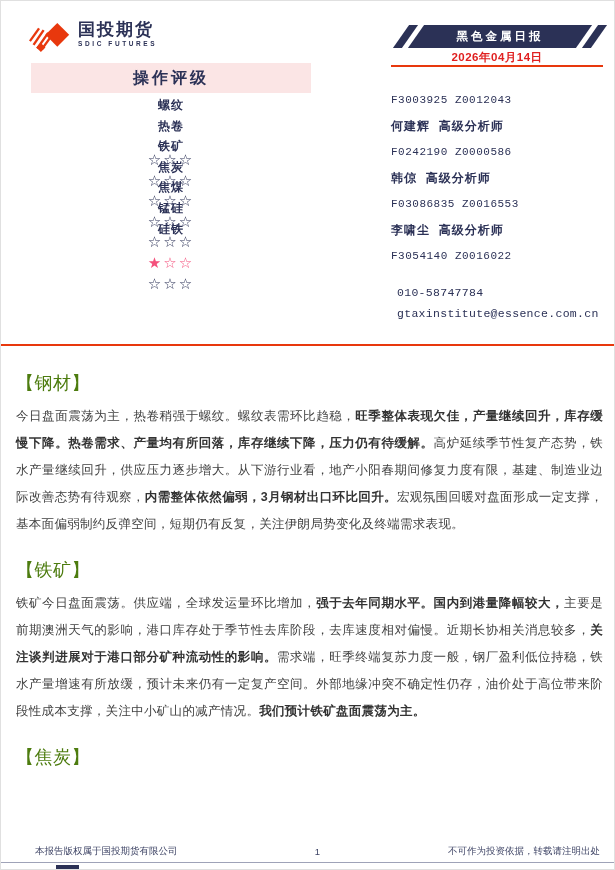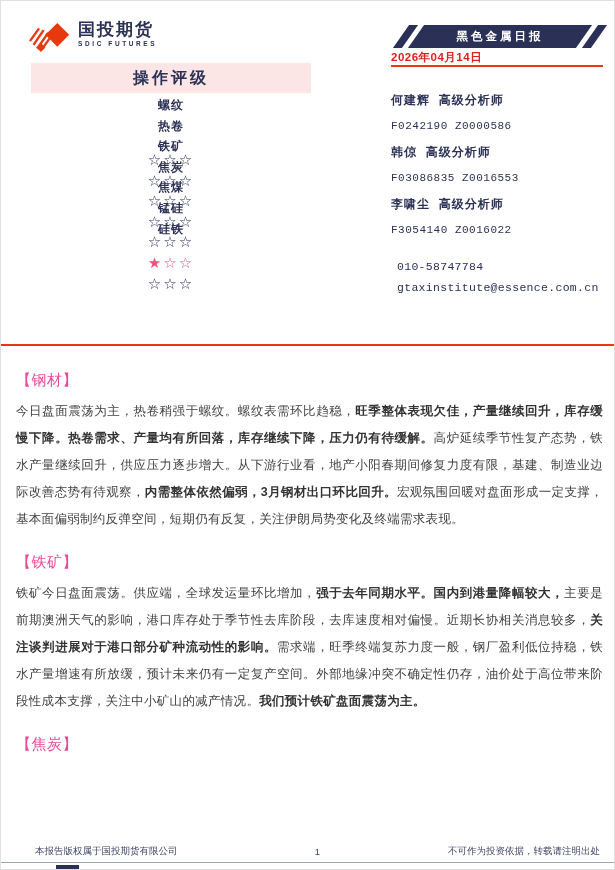--- a/index.html
+++ b/index.html
@@ -28,21 +28,21 @@
   .banner{position:absolute;left:398px;top:24px;width:202px;height:23px;}
   .banner .bp{position:absolute;top:0;bottom:0;background:var(--navy);transform:skewX(-35deg);}
   .bp-left{left:2px;width:9px;}
   .bp-main{left:17px;right:17px;}
   .bp-right{right:2px;width:9px;}
   .banner-label{
     position:absolute;left:0;right:0;top:0;height:23px;line-height:23px;
     text-align:center;color:#ffffff;font-size:11.5px;font-weight:bold;letter-spacing:3px;
   }
   .date{
-    position:absolute;left:390px;top:49px;width:212px;
+    position:absolute;left:390px;top:49px;width:212px;text-align:center;
     color:var(--date-red);font-size:11.5px;font-weight:bold;letter-spacing:.5px;
   }
   .date-line{position:absolute;left:390px;top:64px;width:212px;height:2px;background:var(--red);}
   
   .ratings-title{
     position:absolute;left:30px;top:62px;width:280px;height:30px;line-height:30px;
     background:var(--pink-bg);text-align:center;color:var(--navy);
     font-size:16px;font-weight:bold;letter-spacing:3px;
     font-family:"Liberation Serif","DejaVu Serif",serif;
   }
@@ -55,21 +55,21 @@
   .a-name{height:26px;line-height:26px;font-size:12px;font-weight:bold;color:var(--navy);letter-spacing:1px;}
   .a-ids{height:26px;line-height:26px;font-size:11px;color:var(--navy);
          font-family:"Liberation Mono","DejaVu Sans Mono",monospace;letter-spacing:.5px;}
   .contact{margin-top:13px;padding-left:6px;}
   .contact div{height:21px;line-height:21px;font-size:11.5px;color:var(--navy);
          font-family:"Liberation Mono","DejaVu Sans Mono",monospace;letter-spacing:.3px;}
   
   .red-divider{position:absolute;left:0;top:343px;width:615px;height:2px;background:var(--red);}
   
   .content{position:absolute;left:15px;top:362px;width:587px;}
-  .sec-heading{font-size:15px;color:#ec4899;margin:20px 0 8px 0;letter-spacing:.5px;}
+  .sec-heading{font-size:18px;color:#4d7c0f;margin:20px 0 8px 0;letter-spacing:.5px;}
   .content .sec:first-child .sec-heading{margin-top:8px;}
   .sec-body{font-size:12.5px;line-height:27px;color:var(--body);text-align:justify;letter-spacing:.3px;}
   .sec-body b{color:#333333;}
   
   .footer{
     position:absolute;left:0;top:844px;width:615px;
     display:flex;align-items:center;padding:0 16px 0 34px;
     font-size:9.5px;color:var(--footer);
   }
   .footer-left{flex:1;text-align:left;}
@@ -139,20 +139,21 @@
       </div>
       <div class="rating-row">
         <span class="rating-label">硅铁</span>
         <span class="rating-stars" style="color: rgb(43, 49, 86);">☆☆☆</span>
       </div>
     </div>
 
   <div class="analyst-col">
     <div id="analyst-list">
         <div class="analyst">
+          <div class="a-ids">F3003925 Z0012043</div>
         </div>
         <div class="analyst">
           <div class="a-name"><span>何建辉</span>&nbsp;&nbsp;<span>高级分析师</span></div>
           <div class="a-ids">F0242190 Z0000586</div>
         </div>
         <div class="analyst">
           <div class="a-name"><span>韩倞</span>&nbsp;&nbsp;<span>高级分析师</span></div>
           <div class="a-ids">F03086835 Z0016553</div>
         </div>
         <div class="analyst">

